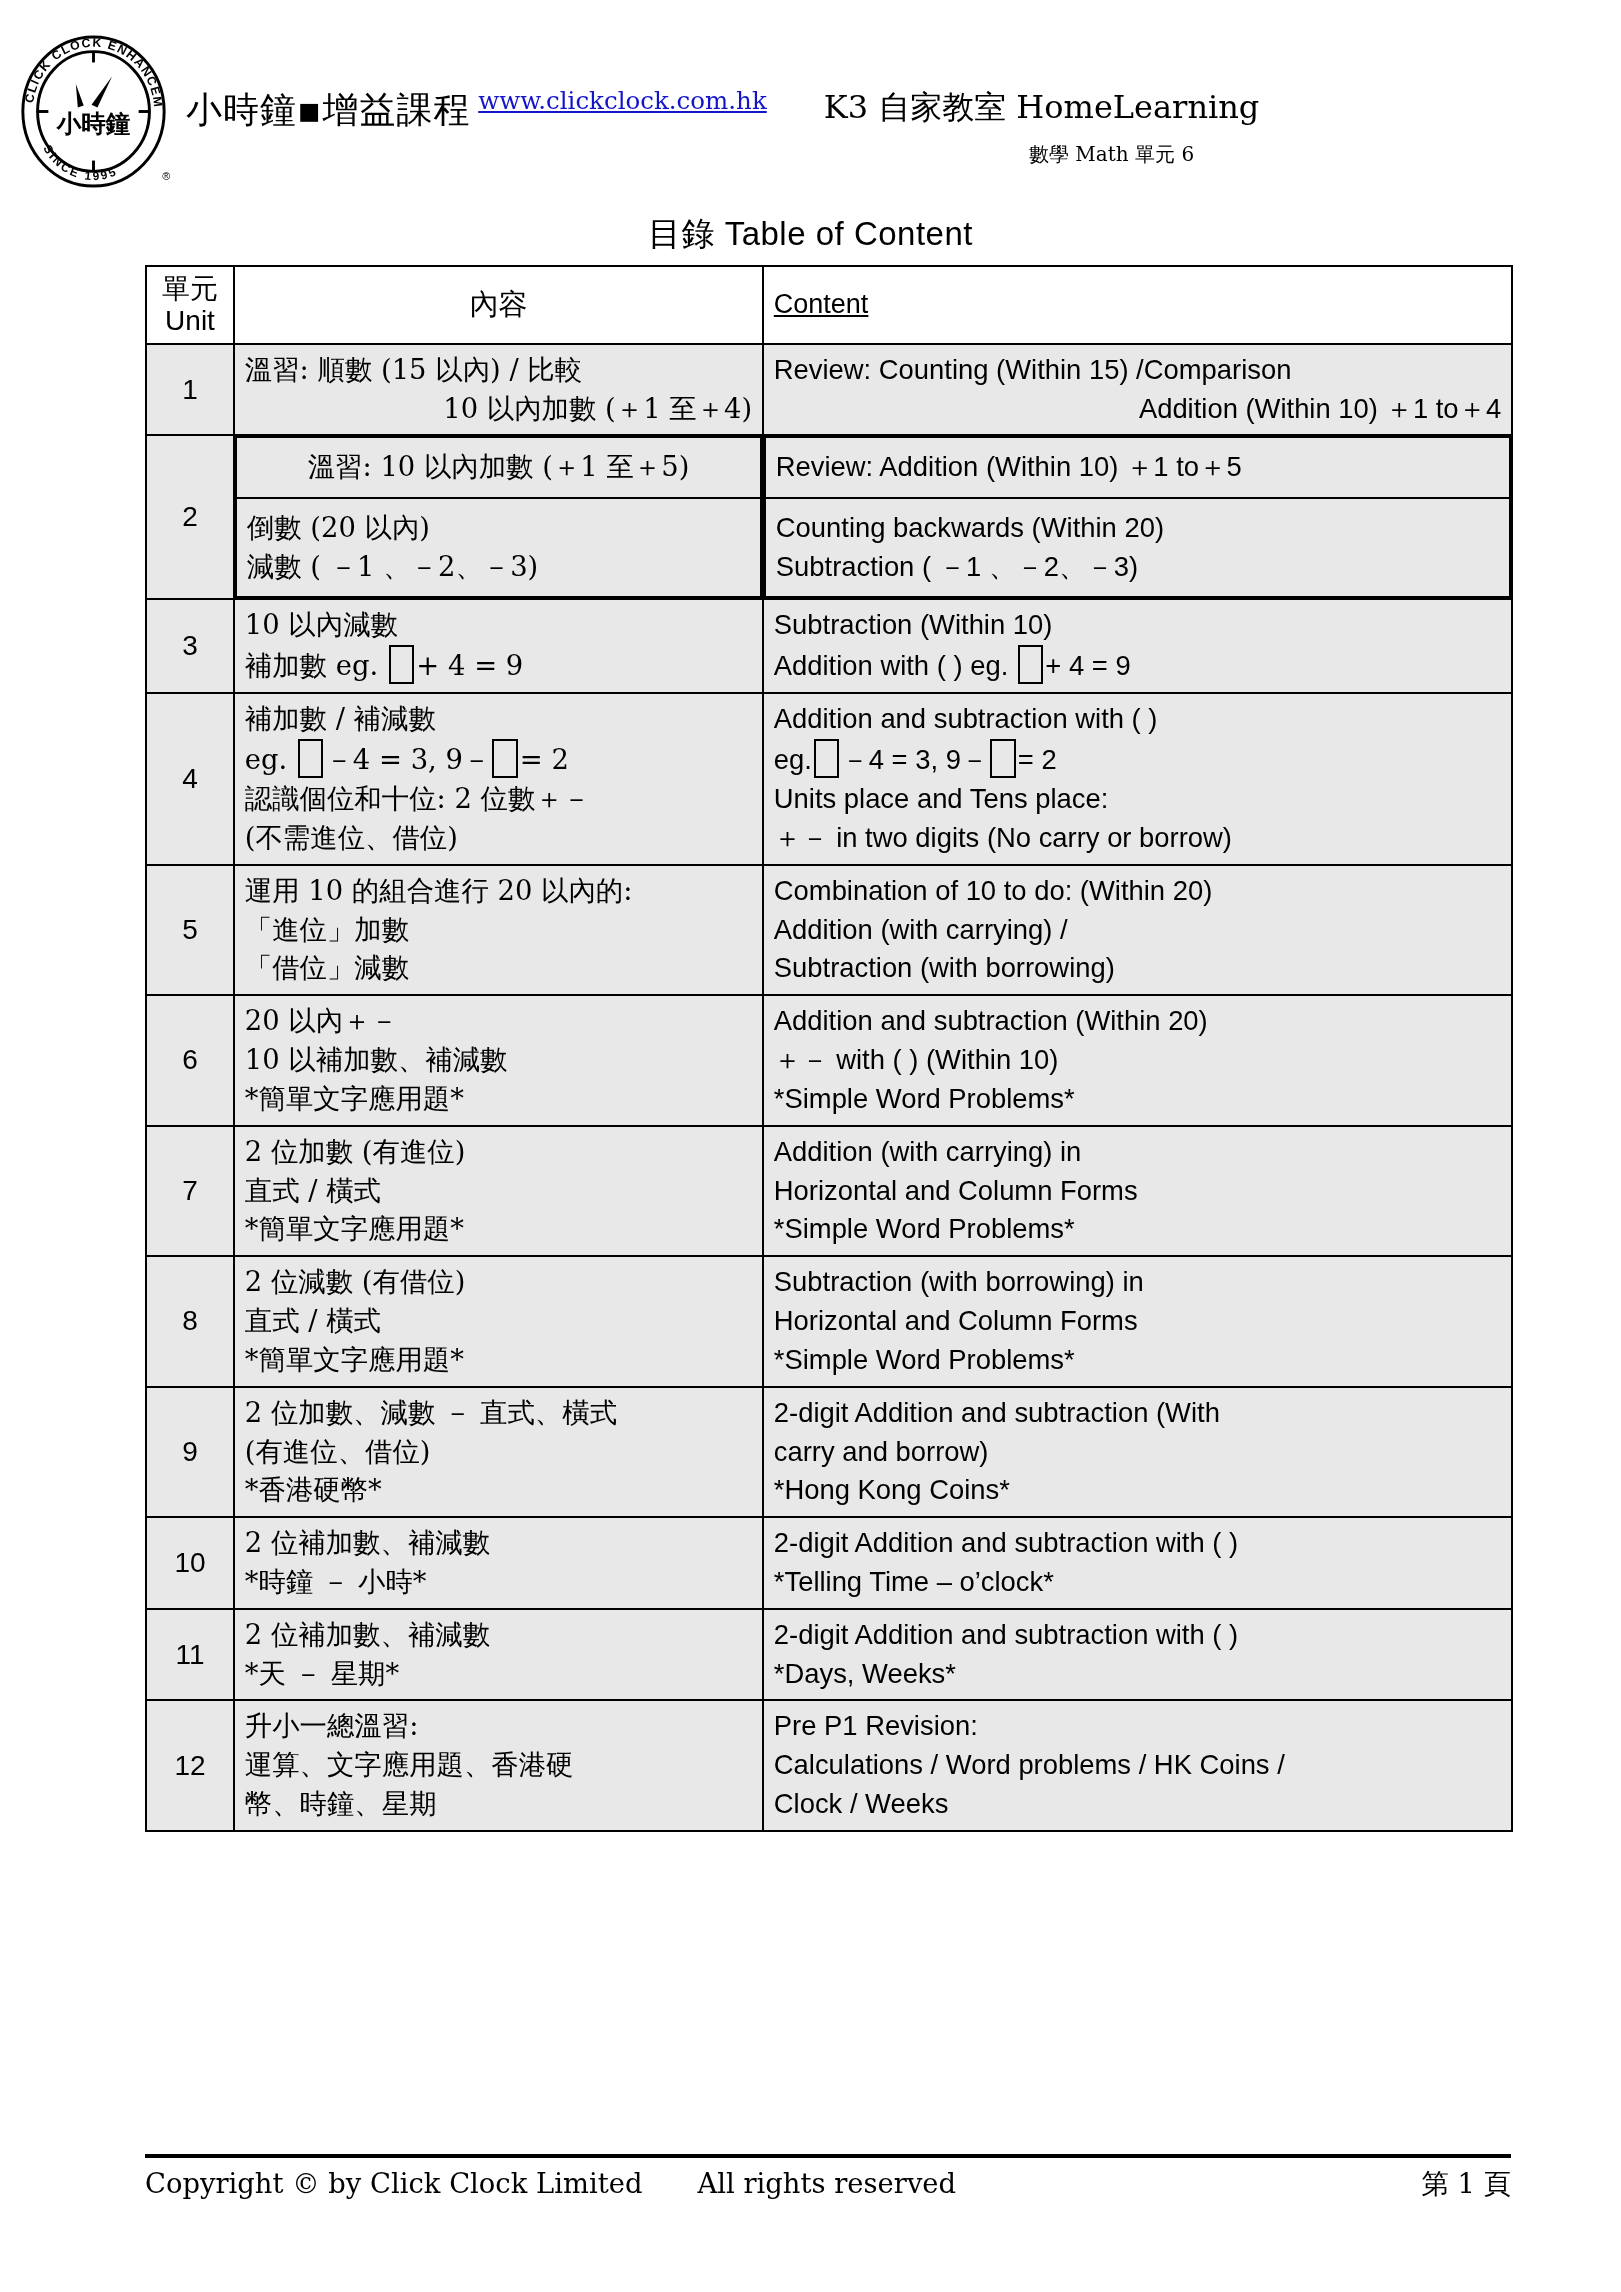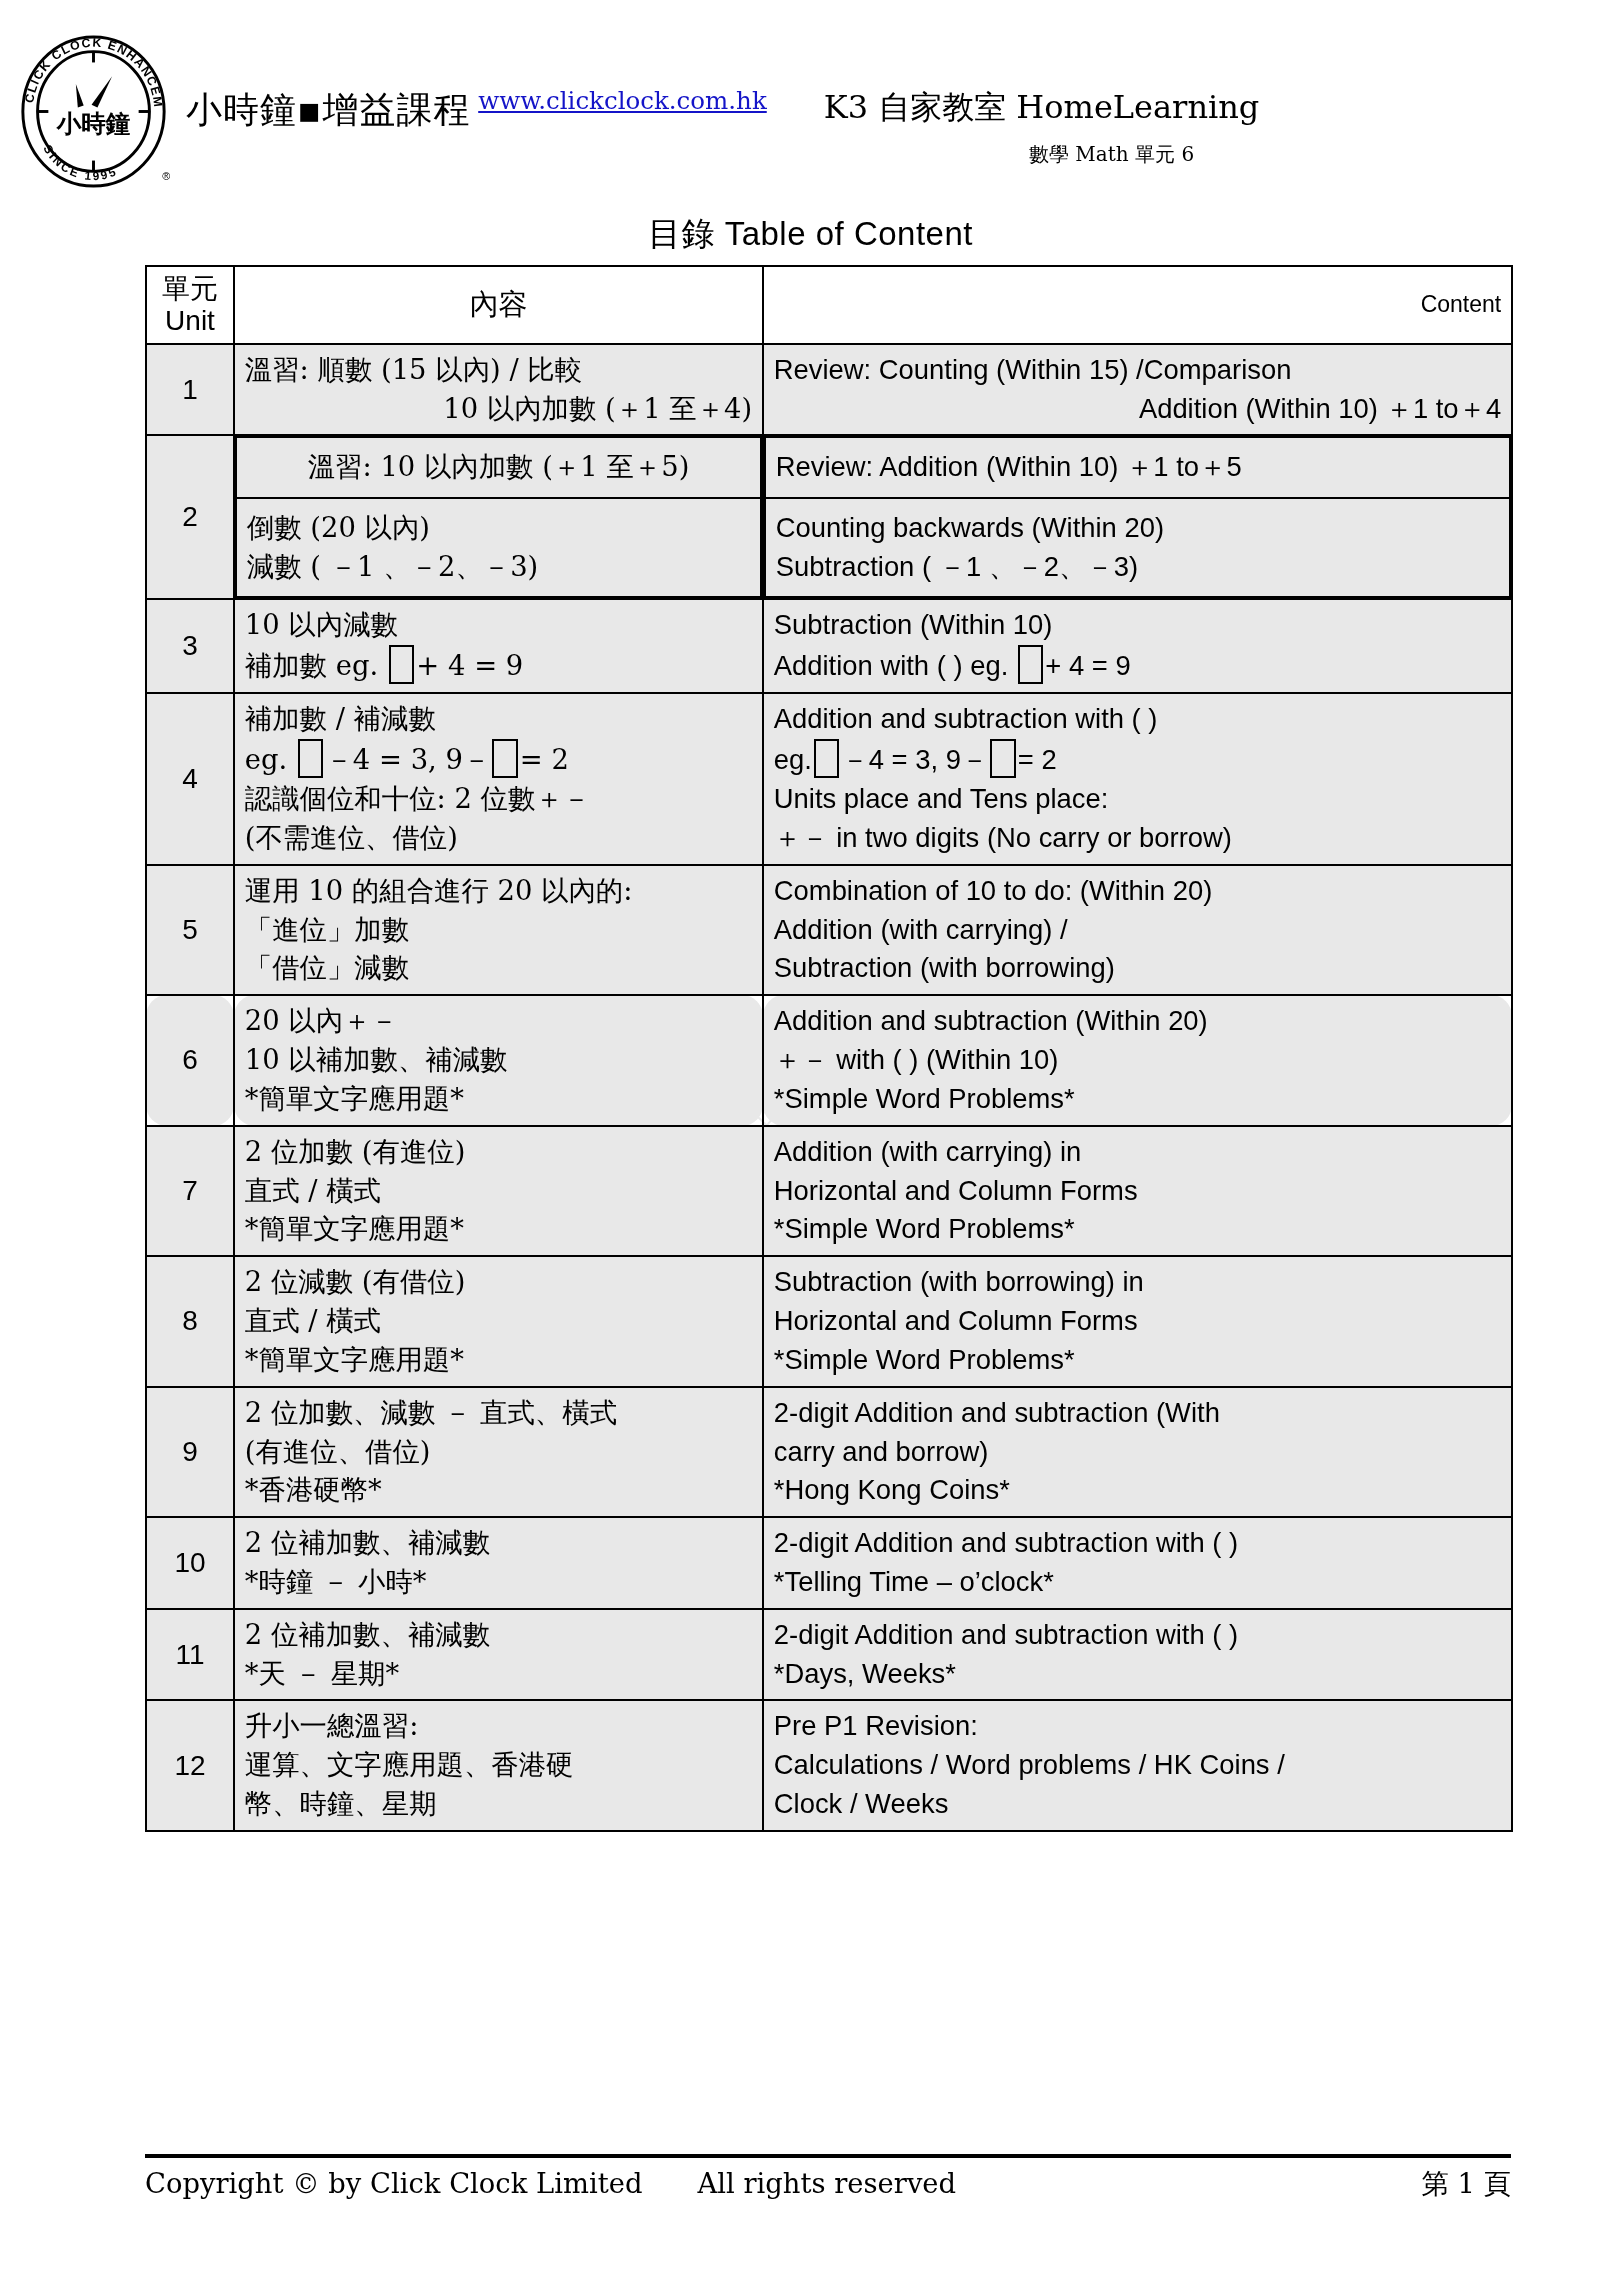--- a/index.html
+++ b/index.html
@@ -93,35 +93,35 @@
     border:2px solid #000;
     vertical-align:middle;
     padding:5.9px 9.8px;
     background:#e8e8e8;
   }
   table.toc thead th { background:#ffffff; font-weight:normal; }
   th.h-unit { text-align:center; font-size:28px; line-height:1.15;
               font-family:"Liberation Sans","DejaVu Sans",sans-serif; padding:13.7px 3.9px; }
   th.h-unit .cjk { font-family:"DejaVu Serif","Liberation Serif",serif; }
   th.h-cn { text-align:center; font-size:29px; font-family:"DejaVu Serif","Liberation Serif",serif; }
-  th.h-en { text-align:right; font-size:23px; }
+  th.h-en { text-align:left; font-size:27px;text-decoration:underline; }
 
   td.unit-col {
     text-align:center; font-size:28px;
     font-family:"Liberation Sans","DejaVu Sans",sans-serif;
   }
   td.cn-col {
     font-size:27.4px; line-height:1.42;
     font-family:"DejaVu Serif","Liberation Serif",serif;
   }
   td.en-col {
     font-size:27.4px; line-height:1.42;
     font-family:"Liberation Sans","DejaVu Sans",sans-serif;
   }
-  td.white-row { background:#ffffff;border-radius:21px; }
+  td.white-row { background:#ffffff; }
   .ln { display:block; white-space:nowrap; }
   .ln.right { text-align:right; }
   .nest { border-collapse:collapse; width:100%; }
   .nest td { border:0; padding:0; }
   .split-top { border-bottom:2px solid #000 !important;text-align:center; }
 
   
   .boxg {
     display:inline-block;
     width:25.5px; height:39px;

